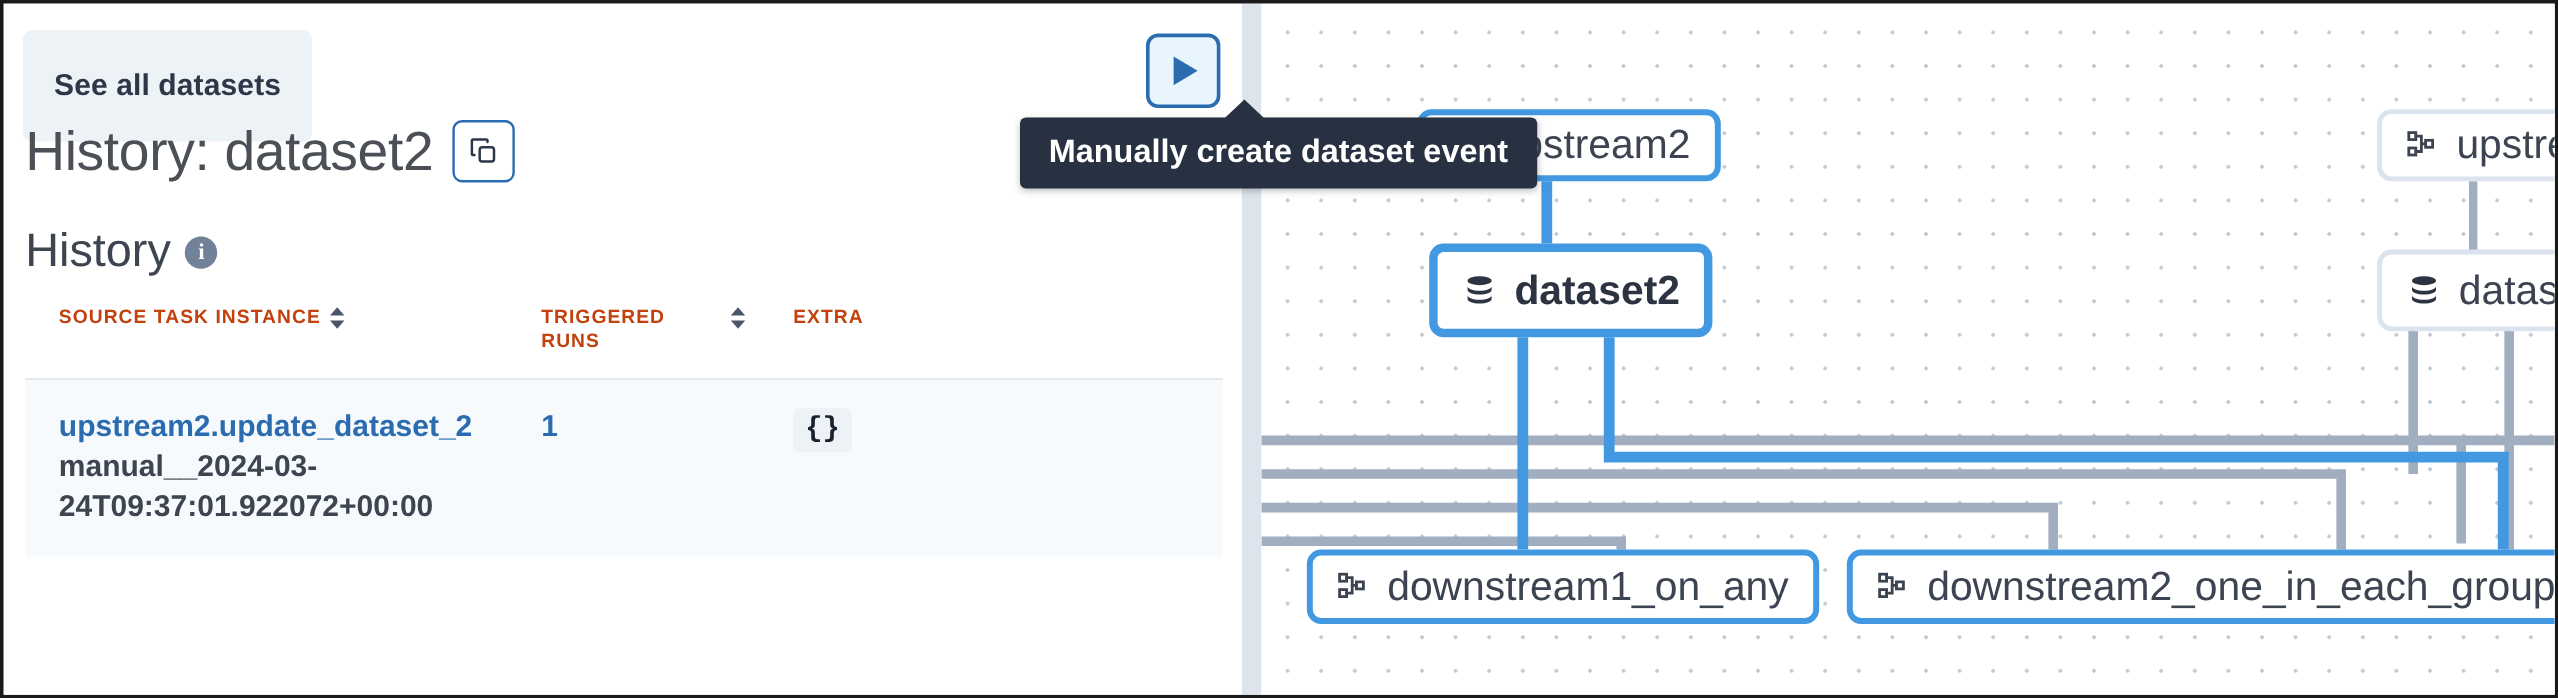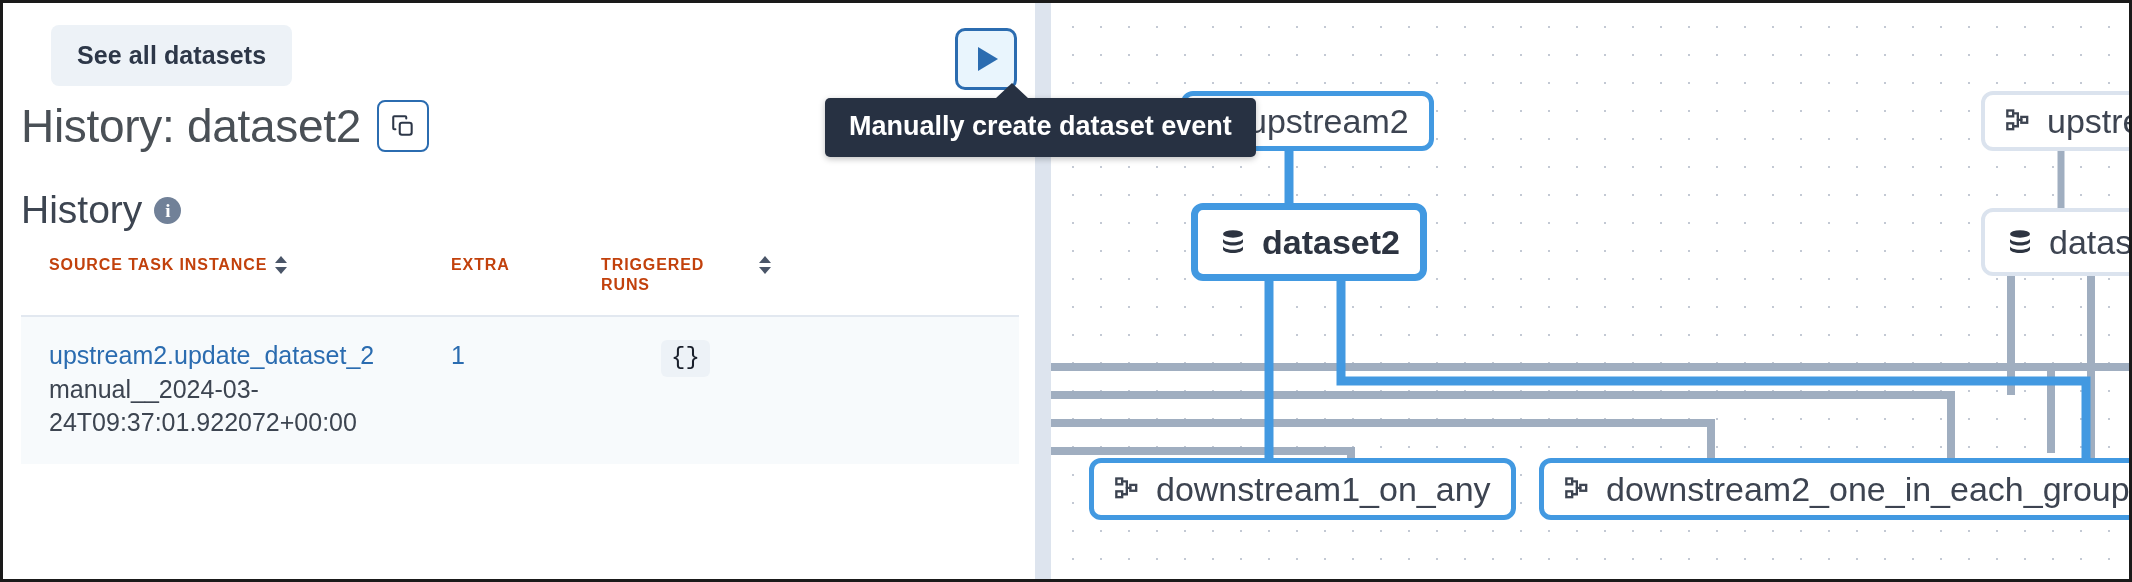--- a/index.html
+++ b/index.html
@@ -22,31 +22,30 @@
     position: absolute;
     left: 0; top: 0;
     width: 1032px; height: 576px;
     background: #ffffff;
     overflow: hidden;
   }
 
   #see-all-btn {
     position: absolute;
     left: 16px; top: 22px;
-    padding: 16px 26px;
+    padding: 32px 26px;
     background: #edf2f7;
     color: #2d3748;
     border: none;
     border-radius: 8px;
     font-size: 25px;
     font-weight: bold;
     font-family: "Liberation Sans", sans-serif;
     cursor: pointer;
     letter-spacing: 0.1px;
-    margin-left: 32px;
   }
 
   #title-row {
     position: absolute;
     left: 18px; top: 96px;
     display: flex;
     align-items: center;
     gap: 16px;
   }
   #page-title {
@@ -127,20 +126,21 @@
   .sort-down:after {
     content: ""; position: absolute; left: 0; top: 7px;
     border-left: 6px solid transparent; border-right: 6px solid transparent;
     border-top: 8px solid #4a5568;
   }
 
   .trow {
     display: flex;
     background: #f7fafc;
     padding: 22px 0 24px 0;
+    font-weight: bold;
   }
   .td {
     font-size: 25px;
     color: #3d4551;
     line-height: 1.34;
   }
   .td a {
     color: #2b6cb0;
     text-decoration: none;
   }
@@ -171,21 +171,21 @@
   }
   #play-tri {
     width: 0; height: 0;
     border-top: 12px solid transparent;
     border-bottom: 12px solid transparent;
     border-left: 20px solid #2b6cb0;
     margin-left: 4px;
   }
   #tooltip {
     position: absolute;
-    left: 822px; top: 95px;
+    left: 847px; top: 95px;
     background: #273142;
     color: #ffffff;
     font-size: 27px;
     font-weight: bold;
     padding: 13px 24px 15px 24px;
     border-radius: 5px;
     white-space: nowrap;
     z-index: 21;
     box-shadow: 0 2px 6px rgba(0,0,0,.25);
   }
@@ -268,26 +268,26 @@
       <span id="info-icon">i</span>
     </div>
 
     <div id="history-table">
 
       <div class="thead">
         <div class="th col-0">
           <span class="th-label">SOURCE TASK INSTANCE</span>
           <span class="sort-both"></span>
         </div>
-        <div class="th col-3">
-          <span class="th-label">EXTRA</span>
-        </div>
         <div class="th col-2">
           <span class="th-label" style="max-width:150px;">TRIGGERED RUNS</span>
           <span class="sort-both"></span>
+        </div>
+        <div class="th col-3">
+          <span class="th-label">EXTRA</span>
         </div>
       </div>
 
       <div class="trow">
         <div class="td col-0">
           <a href="#">upstream2.update_dataset_2</a><br>
           <span>manual__2024-03-24T09:37:01.922072+00:00</span>
         </div>
         <div class="td col-2 td-runs">
           <a href="#">1</a>

